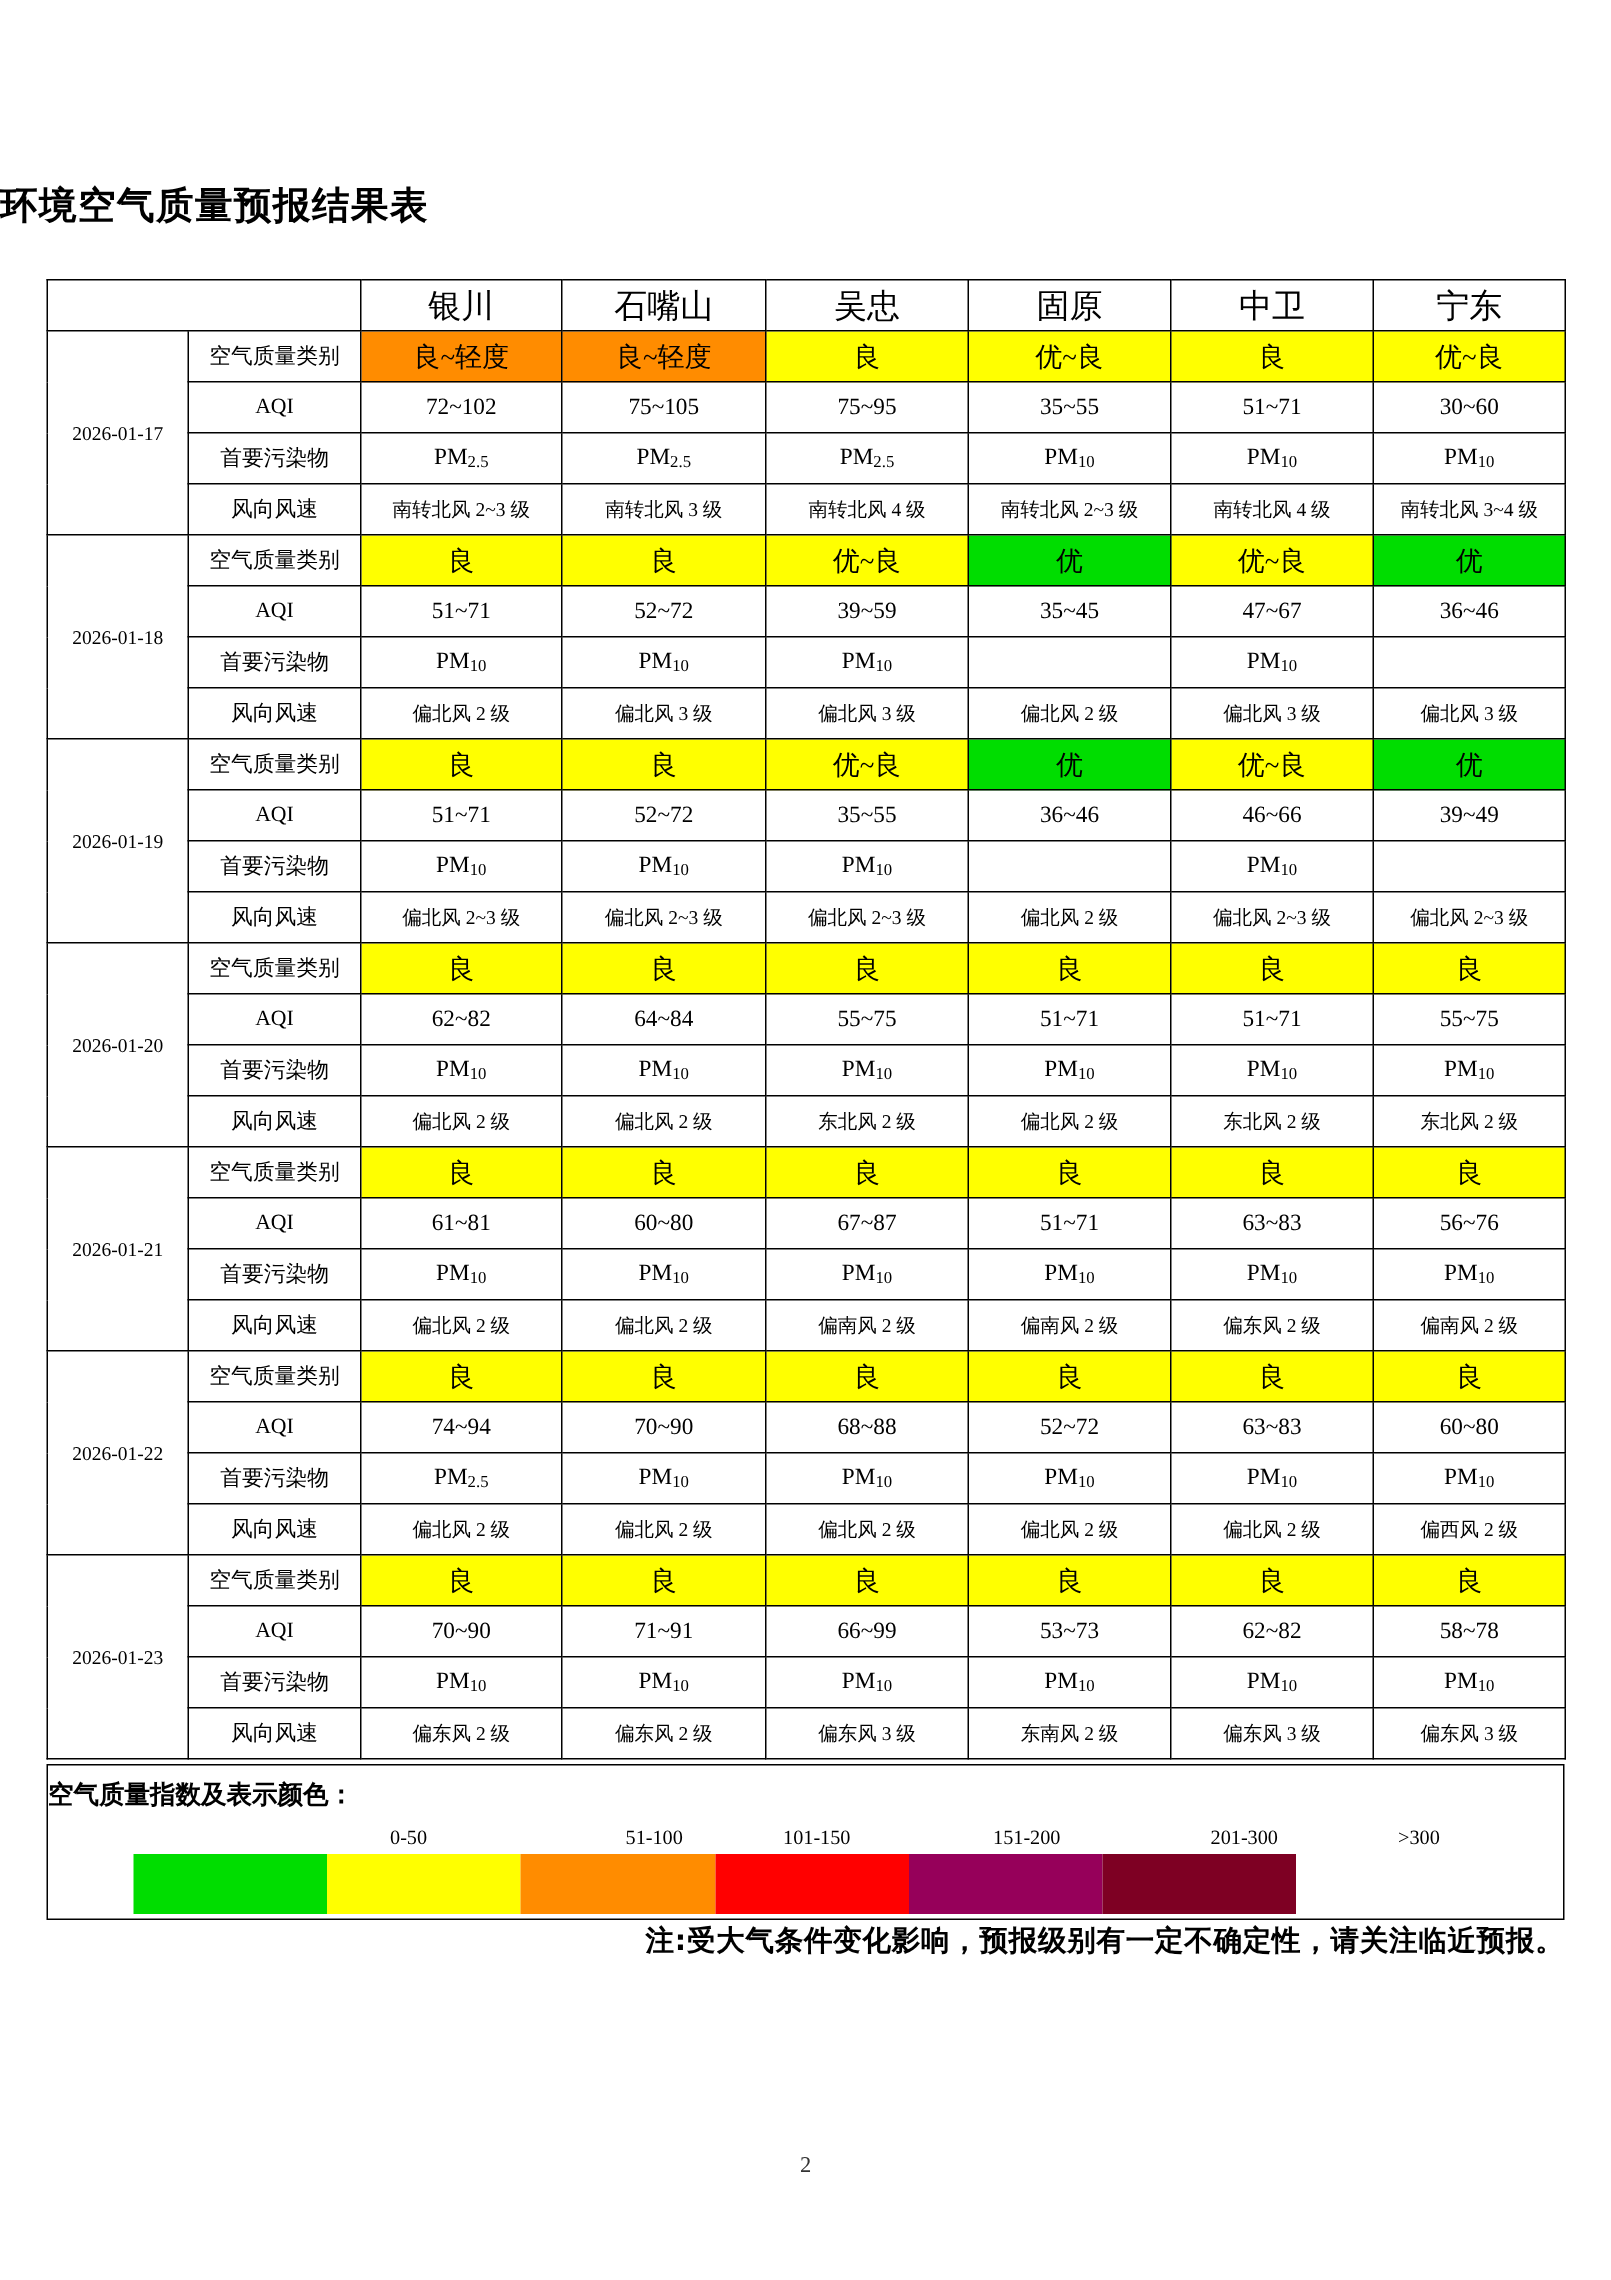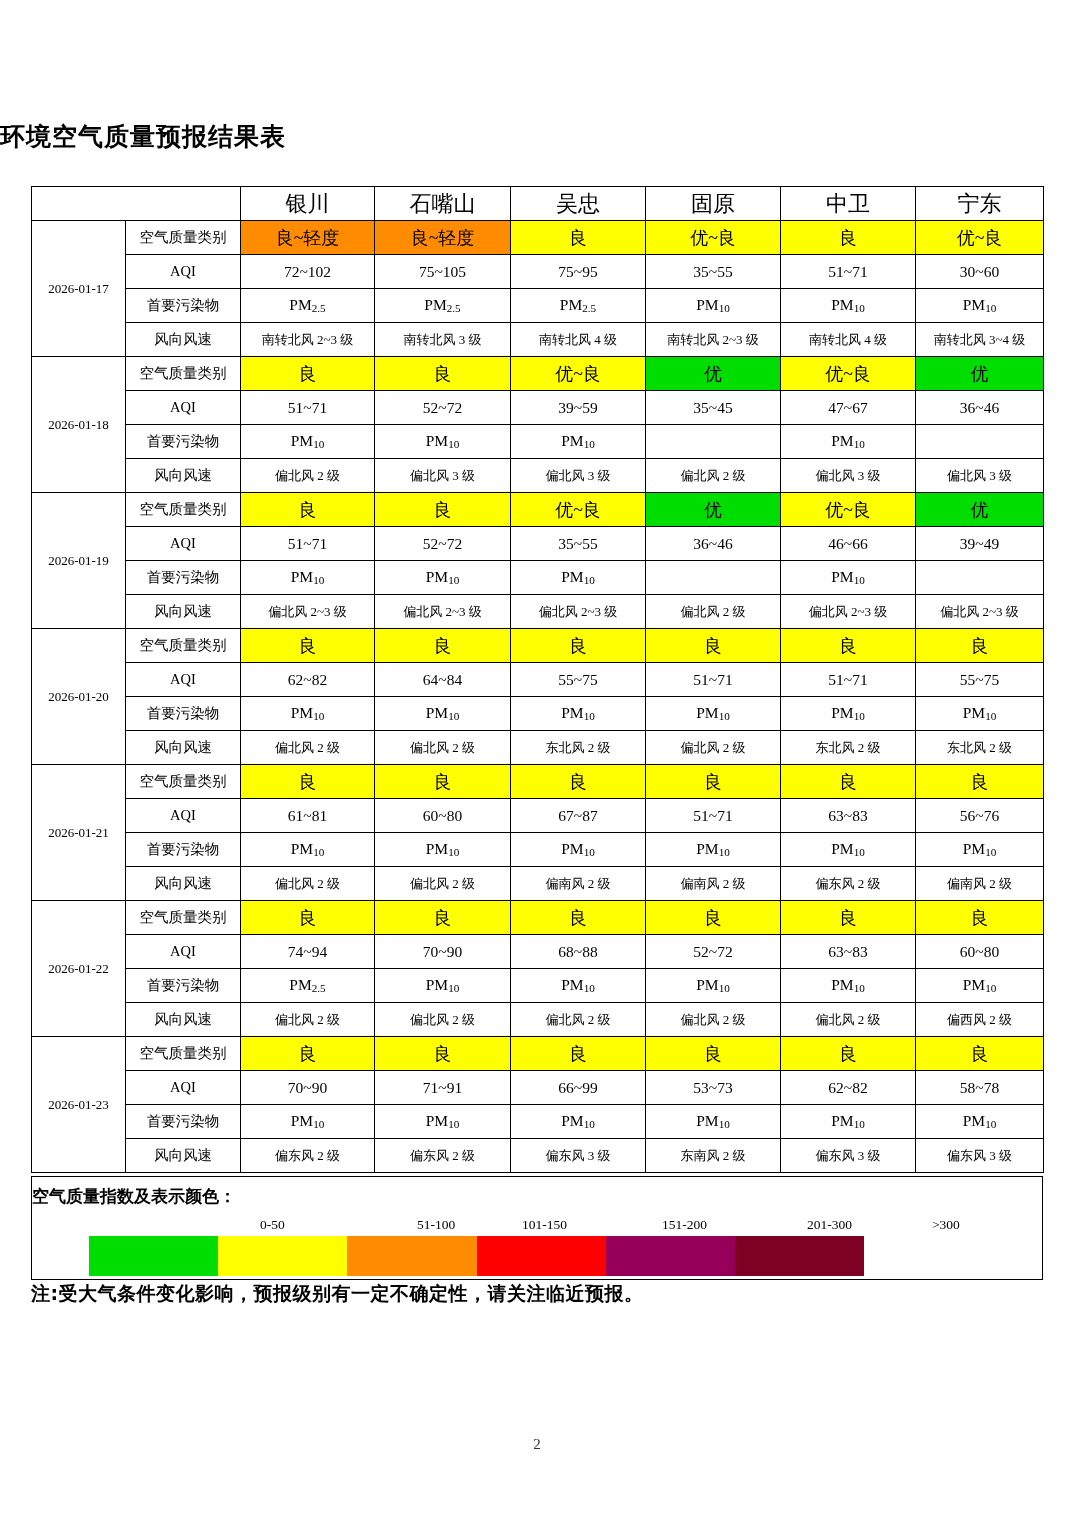--- a/index.html
+++ b/index.html
@@ -126,21 +126,21 @@
     height: 40px;
     display: flex;
   }
   .legend-bar .swatch { flex: 1 1 0; height: 100%; }
 
   .note {
     position: absolute;
     left: 31px;
     top: 1281px;
     width: 1012px;
-    text-align: left;
+    text-align: right;
     font-size: 19px;
     font-family: "DejaVu Sans", "Liberation Sans", sans-serif;
     font-weight: bold;
     letter-spacing: 0.5px;
   }
   .page-number {
     position: absolute;
     left: 0;
     top: 1436px;
     width: 1074px;

